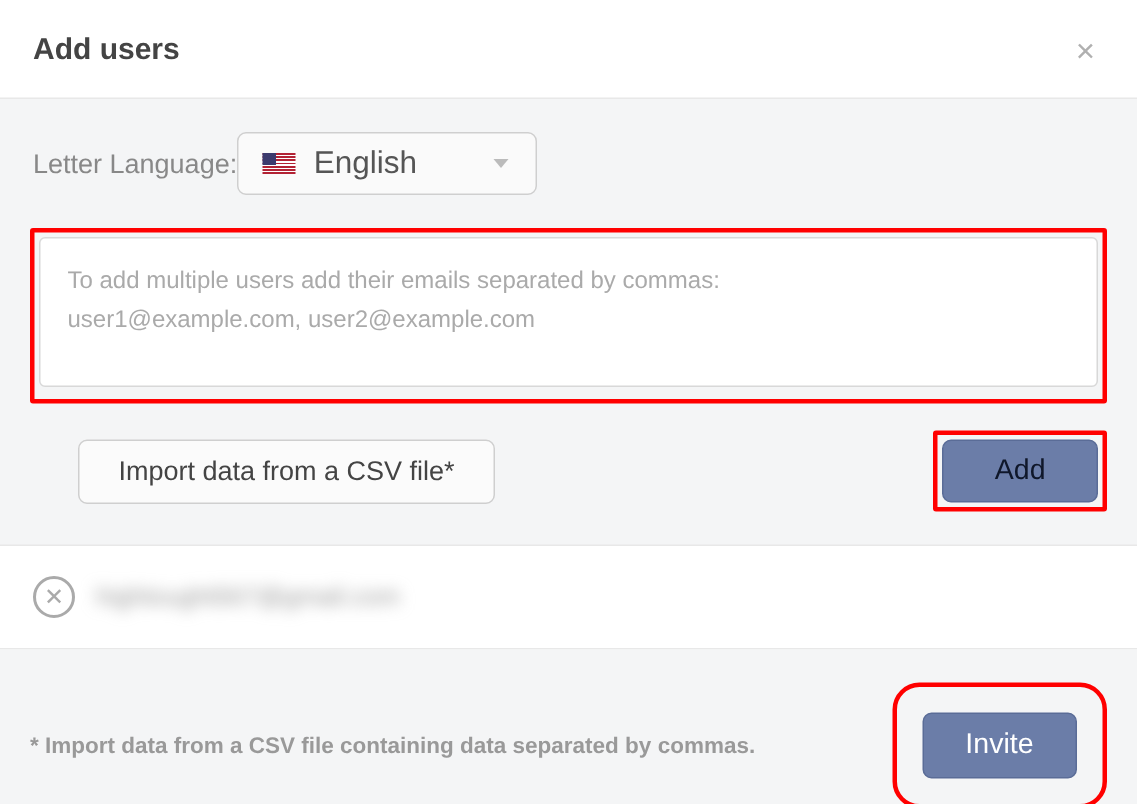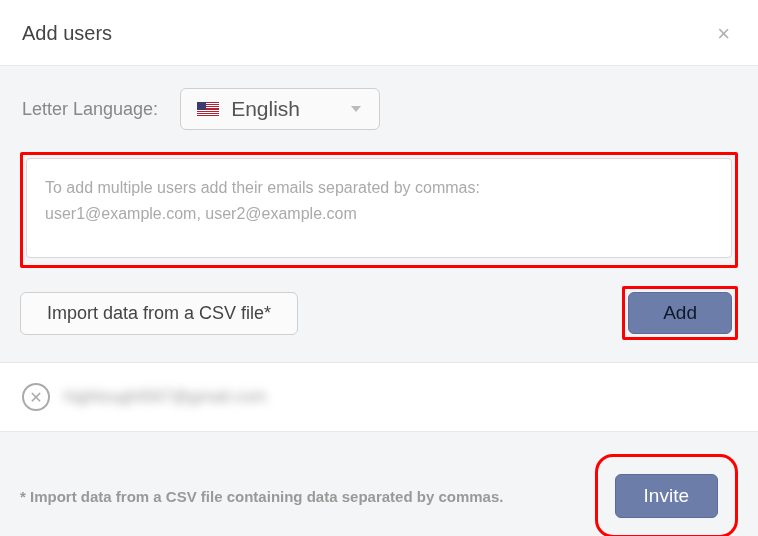--- a/index.html
+++ b/index.html
@@ -18,37 +18,36 @@
     display: flex;
     justify-content: space-between;
     align-items: center;
     padding: 22px 28px 20px 22px;
     border-bottom: 1px solid #e8e8e8;
     background: #fff;
   }
   .header-title {
     font-size: 20px;
     color: #444;
-    font-weight: 400;
+    font-weight: 700;
   }
   .close-x {
     font-size: 22px;
     color: #b0b0b0;
     cursor: pointer;
     line-height: 1;
   }
   .body-section {
     background: #f4f5f6;
     padding: 22px 20px 22px 20px;
     border-bottom: 1px solid #e8e8e8;
   }
   .lang-row {
     display: flex;
     align-items: center;
-    gap: 22px;
     margin-bottom: 22px;
     padding-left: 2px;
   }
   .lang-label {
     font-size: 18px;
     color: #888;
   }
   .lang-select {
     display: inline-flex;
     align-items: center;
@@ -117,20 +116,21 @@
     align-items: center;
   }
   .import-btn {
     background: #fbfbfb;
     border: 1px solid #cfcfcf;
     border-radius: 6px;
     padding: 10px 26px;
     font-size: 18px;
     color: #444;
     cursor: pointer;
+    margin-left: 32px;
   }
   .add-wrap { padding: 3px; }
   .add-btn {
     background: #6b7da8;
     color: #0f172a;
     border: 1px solid #5a6c97;
     border-radius: 6px;
     padding: 9px 34px;
     font-size: 19px;
     cursor: pointer;

